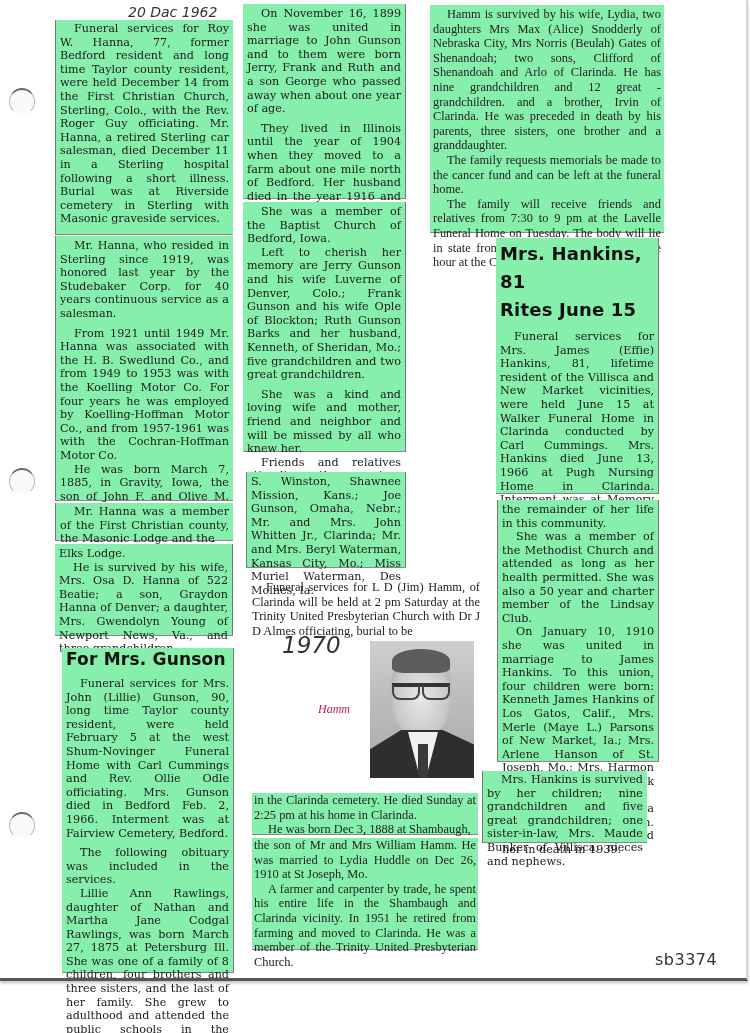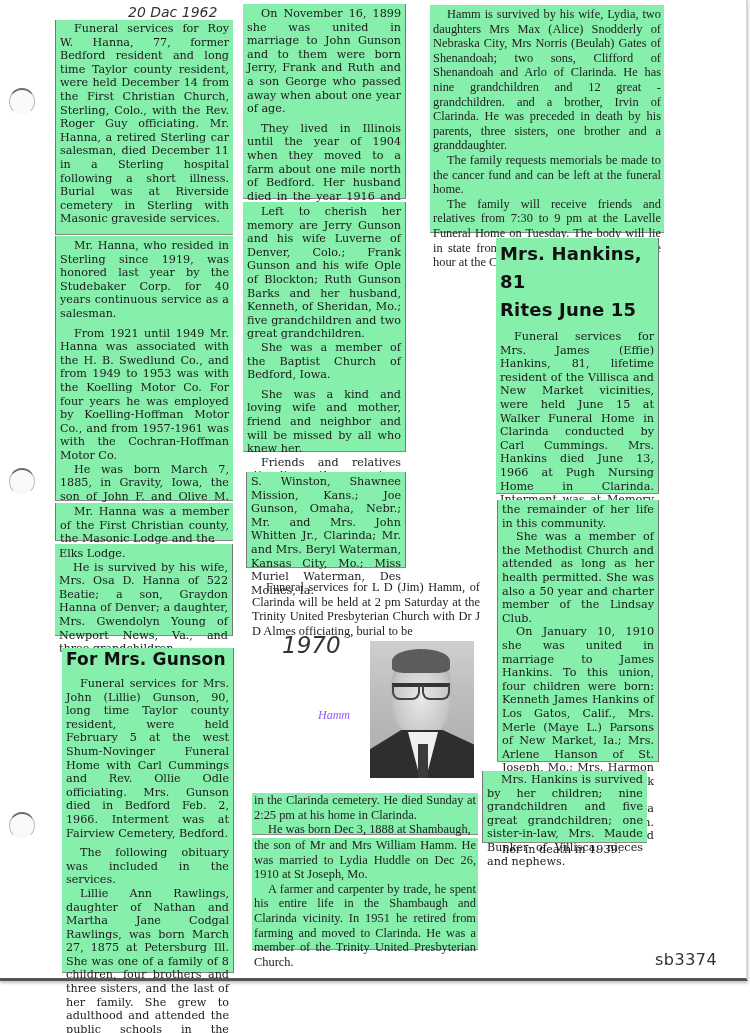--- a/index.html
+++ b/index.html
@@ -95,21 +95,21 @@
     background: #f0f0f0;
     clip-path: polygon(0 0, 100% 0, 60% 100%, 40% 100%);
   }
   .photo .tie {
     position: absolute; left: 48px; bottom: 0; width: 10px; height: 34px;
     background: #3a3a3a;
   }
   .caption {
     position: absolute; left: 318px; top: 702px;
     font-family: "Liberation Serif", serif; font-style: italic;
-    font-size: 12px; color: #8b5cf6; margin-top: 6px;
+    font-size: 12px; color: #be185d;
   }
 </style>
 </head>
 <body>
 
 <div class="page-edge"></div>
 
 <div class="punch-hole" style="top:88px"></div>
 <div class="punch-hole" style="top:468px"></div>
 <div class="punch-hole" style="top:812px"></div>
@@ -141,22 +141,22 @@
   <p class="gap">The following obituary was included in the services.</p>
   <p>Lillie Ann Rawlings, daughter of Nathan and Martha Jane Codgal Rawlings, was born March 27, 1875 at Petersburg Ill. She was one of a family of 8 children, four brothers and three sisters, and the last of her family. She grew to adulthood and attended the public schools in the community where she was born.</p>
 </div>
 
 <div class="clip b-right b-bottom" style="left:243px; top:4px; width:163px; height:195px; padding:3px 4px;">
   <p>On November 16, 1899 she was united in marriage to John Gunson and to them were born Jerry, Frank and Ruth and a son George who passed away when about one year of age.</p>
   <p class="gap">They lived in Illinois until the year of 1904 when they moved to a farm about one mile north of Bedford. Her husband died in the year 1916 and she continued to reside on the farm until in later years she moved to Bedford.</p>
 </div>
 
 <div class="clip b-right b-bottom" style="left:243px; top:202px; width:163px; height:250px; padding:3px 4px;">
+  <p>She was a member of the Baptist Church of Bedford, Iowa.</p>
   <p>Left to cherish her memory are Jerry Gunson and his wife Luverne of Denver, Colo.; Frank Gunson and his wife Ople of Blockton; Ruth Gunson Barks and her husband, Kenneth, of Sheridan, Mo.; five grandchildren and two great grandchildren.</p>
-  <p>She was a member of the Baptist Church of Bedford, Iowa.</p>
   <p class="gap">She was a kind and loving wife and mother, friend and neighbor and will be missed by all who knew her.</p>
   <p>Friends and relatives attending the services were Mr. and Mrs. Jerry Gunson, Denver, Colo.; Mr. and Mrs. Dean Barks and sons, Ottumwa, Ia.; Mr. and Mrs. J.</p>
 </div>
 
 <div class="clip b-left b-right b-bottom" style="left:246px; top:472px; width:160px; height:96px; padding:3px 4px;">
   <p style="text-indent:0">S. Winston, Shawnee Mission, Kans.; Joe Gunson, Omaha, Nebr.; Mr. and Mrs. John Whitten Jr., Clarinda; Mr. and Mrs. Beryl Waterman, Kansas City, Mo.; Miss Muriel Waterman, Des Moines, Ia.</p>
 </div>
 
 <div class="clip mod" style="left:250px; top:580px; width:232px; height:60px; padding:0 2px; background:transparent;">
   <p>Funeral services for L D (Jim) Hamm, of Clarinda will be held at 2 pm Saturday at the Trinity United Presbyterian Church with Dr J D Almes officiating, burial to be</p>

